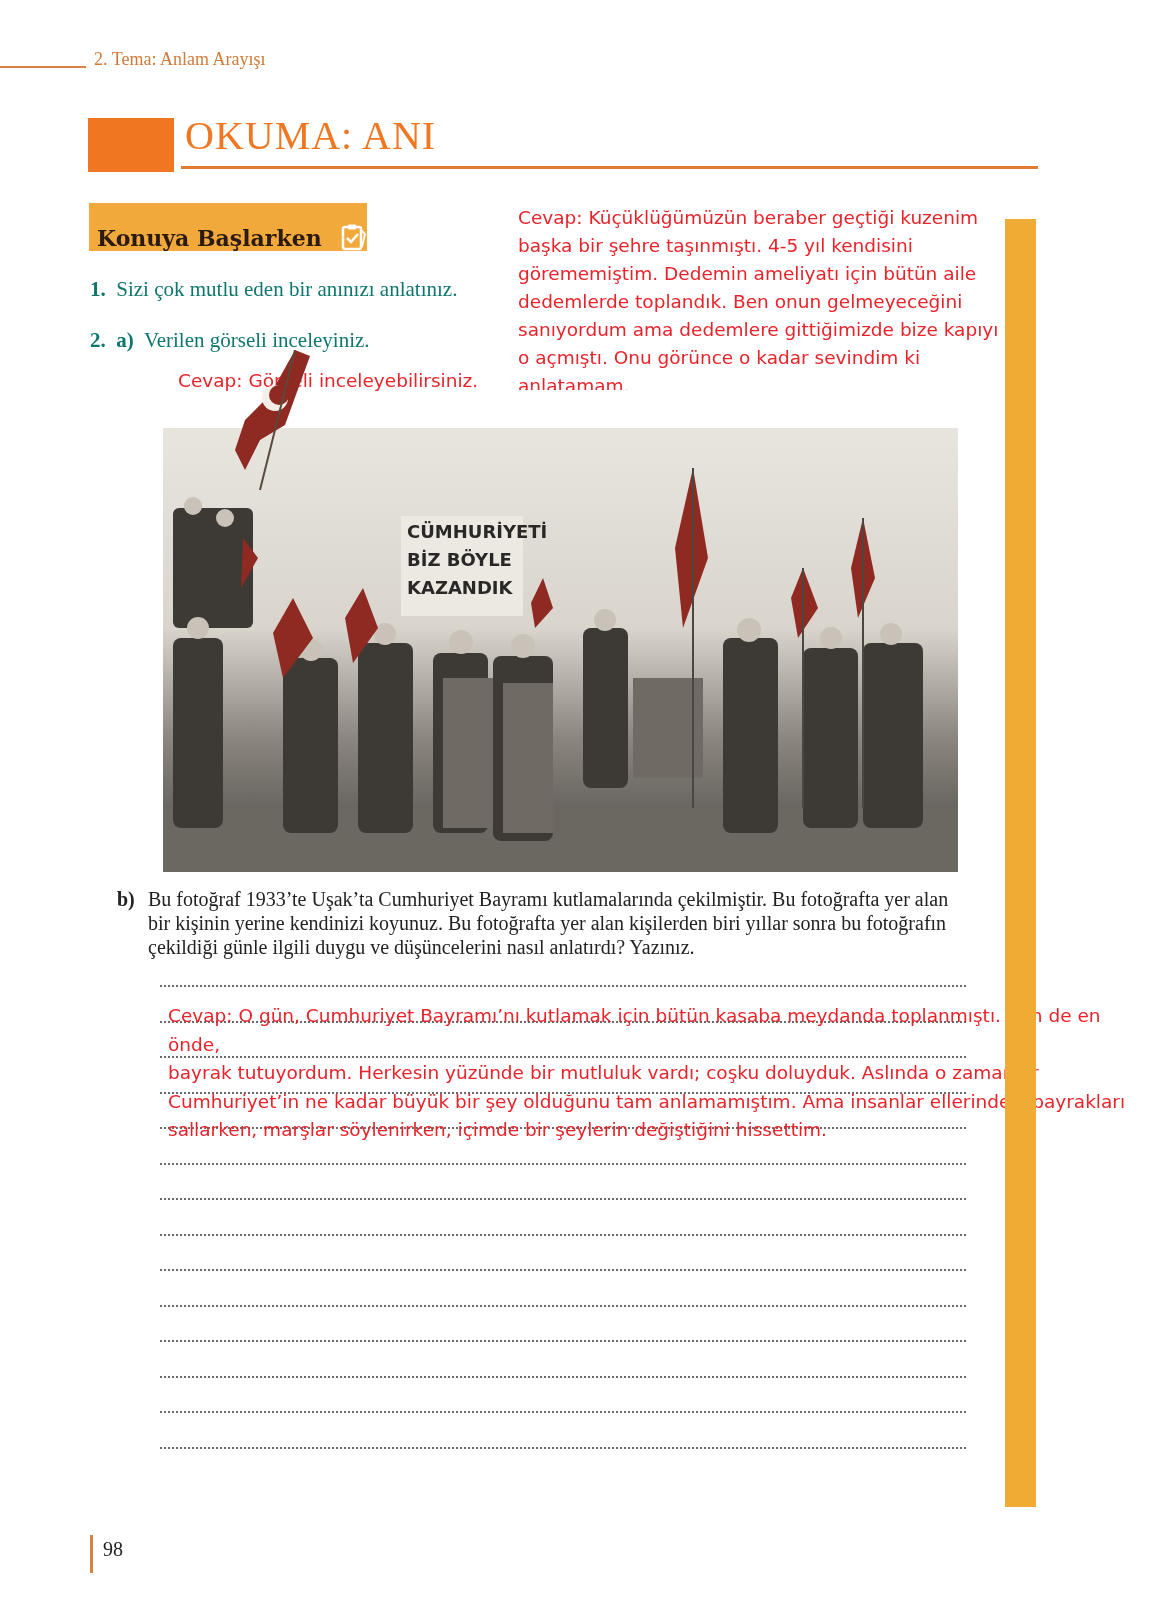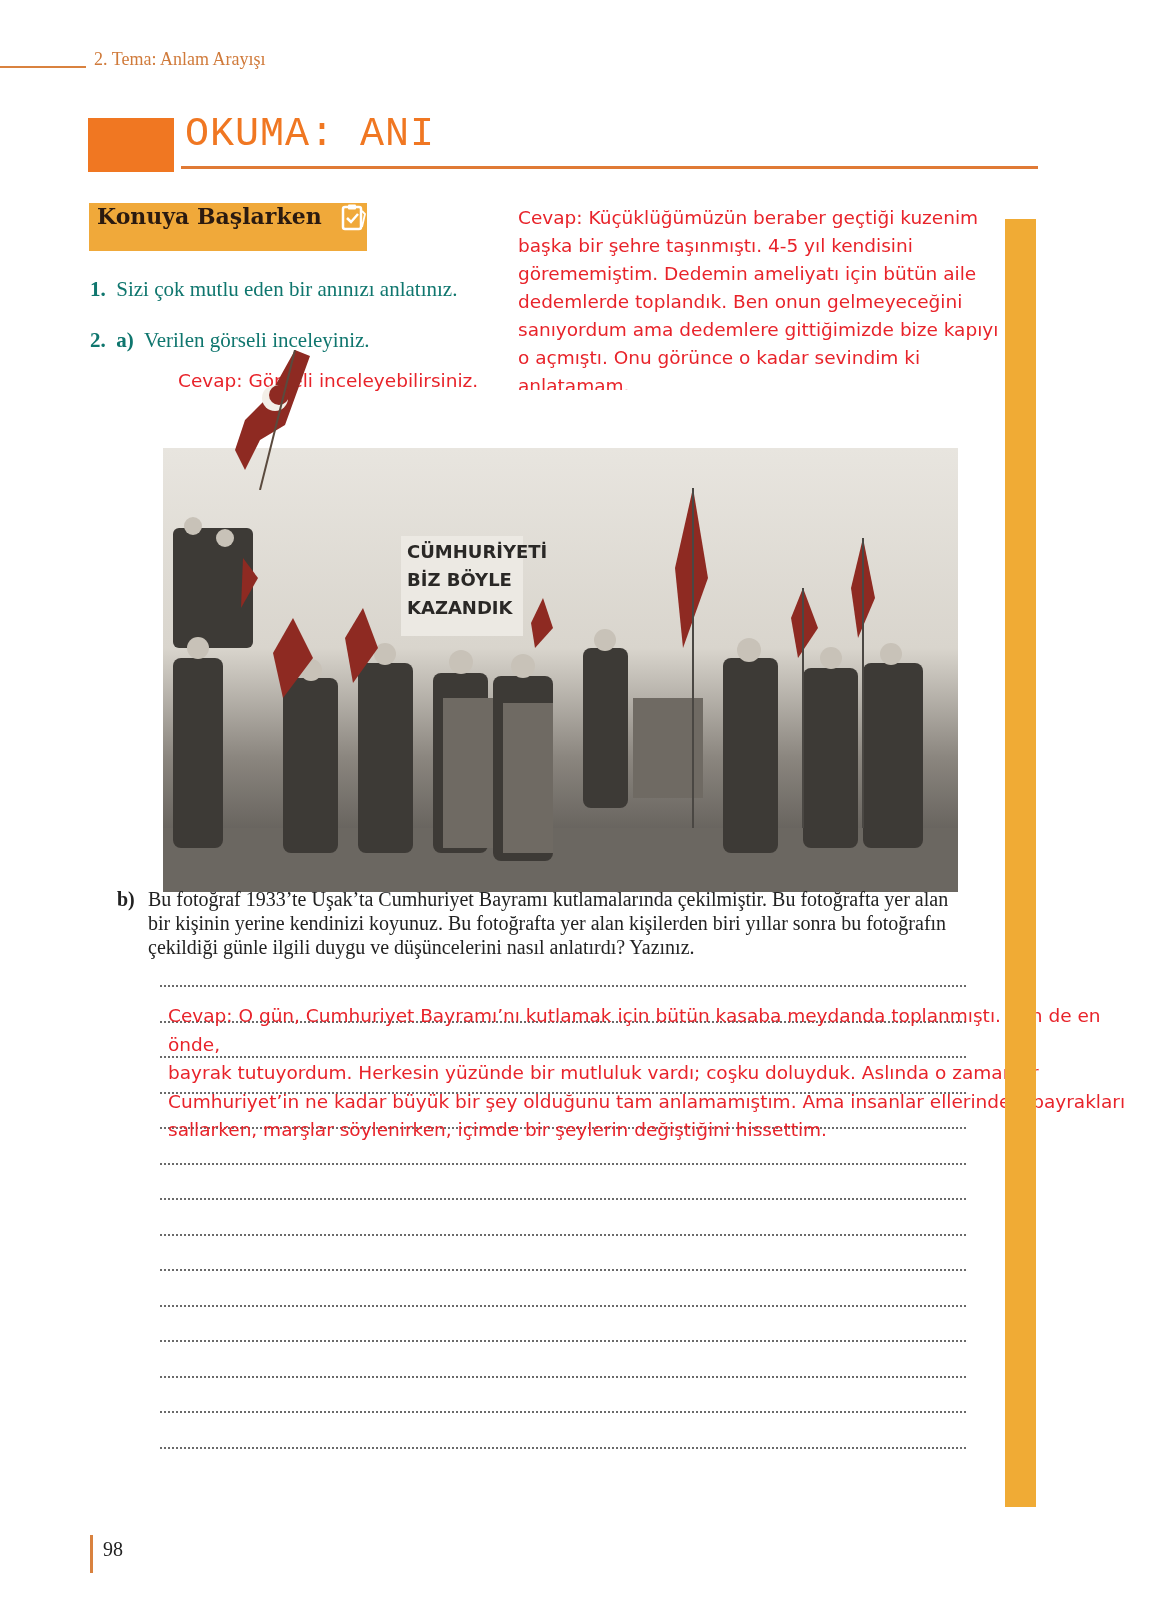--- a/index.html
+++ b/index.html
@@ -1,31 +1,31 @@
 <!DOCTYPE html>
 <html><head>
 <meta charset="utf-8">
 <style>
   html, body { margin:0; padding:0; }
   body { width:1151px; height:1624px; background:#ffffff; position:relative; overflow:hidden; font-family:"DejaVu Serif", serif; }
   .abs { position:absolute; }
   .hdr-line { left:0; top:66px; width:86px; height:2px; background:#d9823f; }
   .hdr-text { left:94px; top:49px; font-family:"Liberation Serif", serif; font-size:18px; color:#d07a3a; white-space:nowrap; }
   .title-block { left:88px; top:118px; width:86px; height:54px; background:#f07722; }
-  .title-text { left:185px; top:112px; font-family:Liberation Mono, monospace; font-size:40px; color:#f07722; letter-spacing:1px; font-weight:normal; white-space:nowrap; }
+  .title-text { left:185px; top:112px; font-family:Liberation Serif, serif; font-size:40px; color:#f07722; letter-spacing:1px; font-weight:normal; white-space:nowrap; }
   .title-rule { left:181px; top:166px; width:857px; height:3px; background:#e07a35; }
-  .konuya { left:89px; top:203px; width:278px; height:48px; background:#f0a93a; display:flex; align-items:flex-start; }
+  .konuya { left:89px; top:203px; width:278px; height:48px; background:#f0a93a; display:flex; align-items:flex-end; }
   .konuya-label { margin-left:8px; font-family:"DejaVu Serif", serif; font-weight:bold; font-size:22px; color:#2a1a10; white-space:nowrap; }
   .konuya-icon { margin-left:18px; width:26px; height:28px; }
   .q { font-family:"Liberation Serif", serif; font-size:21px; color:#0f766e; white-space:nowrap; }
   .q b { font-weight:bold; }
   .ans { font-family:"DejaVu Sans", sans-serif; color:#e8232a; }
   .ans-top { left:518px; top:204px; width:490px; height:186px; overflow:hidden; font-size:18.5px; line-height:28px; }
   .ans-a { left:178px; top:370px; font-size:18.5px; white-space:nowrap; }
-  .photo { left:163px; top:448px; width:795px; height:444px; overflow:hidden; background:#f97316; }
+  .photo { left:163px; top:428px; width:795px; height:444px; overflow:hidden; background:#f97316; }
   .flag-over { left:200px; top:350px; width:120px; height:140px; }
   .b-text { left:117px; top:887px; width:850px; font-family:"Liberation Serif", serif; font-size:20px; line-height:24px; color:#222; }
   .b-label { position:absolute; left:0; top:0; font-weight:bold; }
   .b-body { margin-left:31px; }
   .rule { left:160px; width:806px; height:0; border-top:2px dotted #6a6a6a; }
   .ans-b { left:168px; top:1002px; width:990px; font-size:18.5px; line-height:28.5px; white-space:pre-line; }
   .side-bar { left:1005px; top:219px; width:31px; height:1288px; background:#f0ab35; }
   .pg-bar { left:90px; top:1535px; width:3px; height:38px; background:#d9823f; }
   .pg-num { left:103px; top:1538px; font-family:"Liberation Serif", serif; font-size:20px; color:#222; }
 </style>

